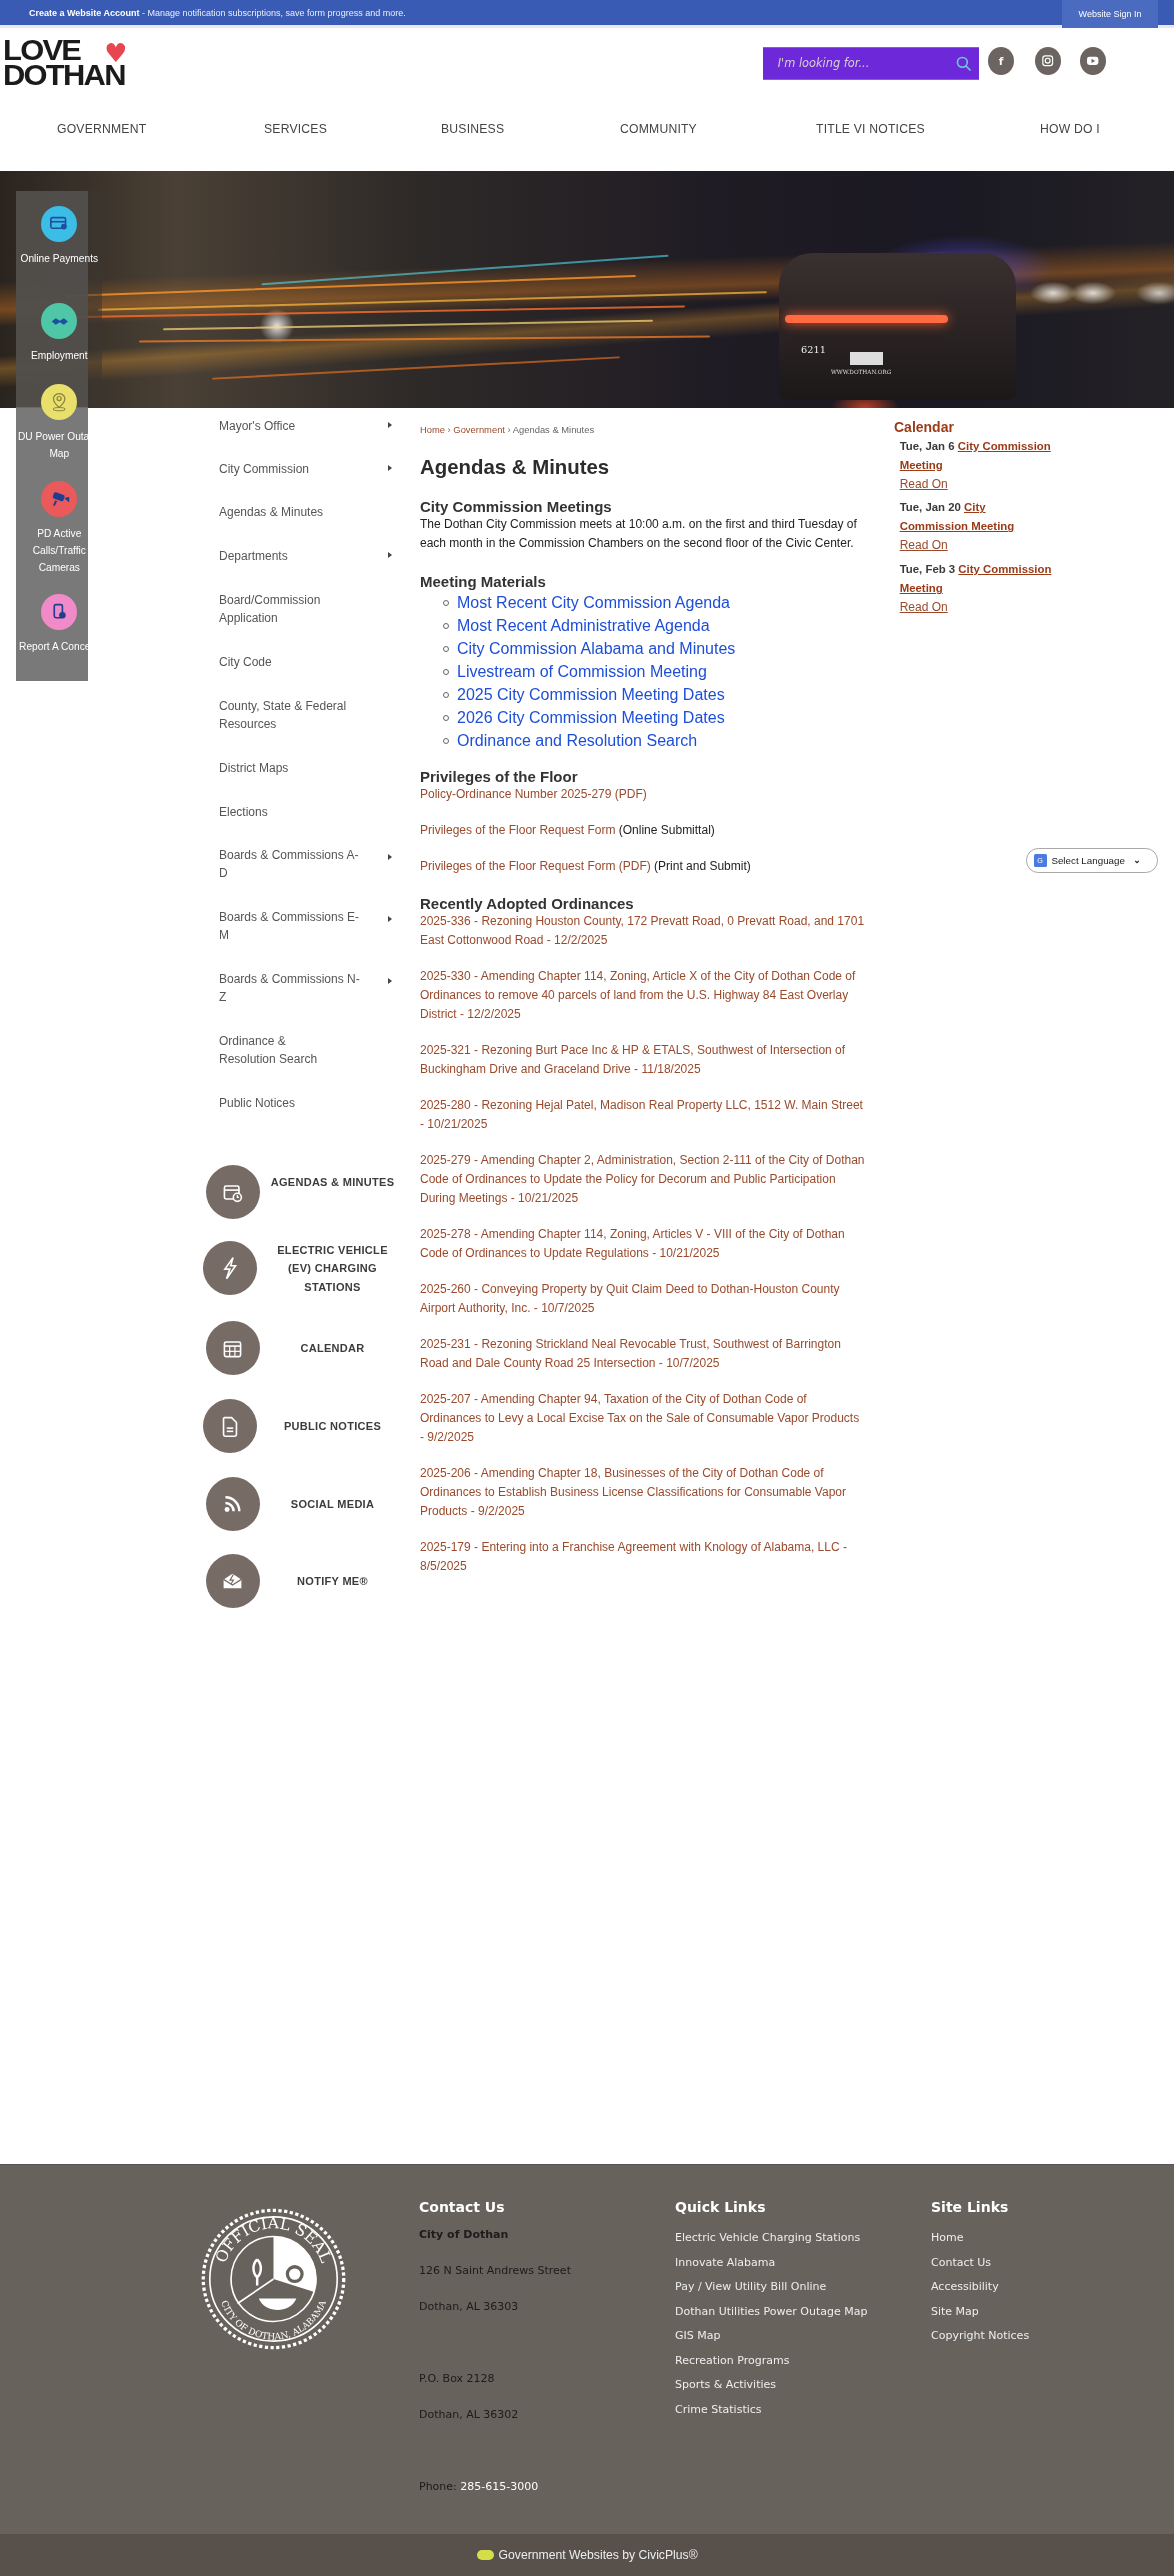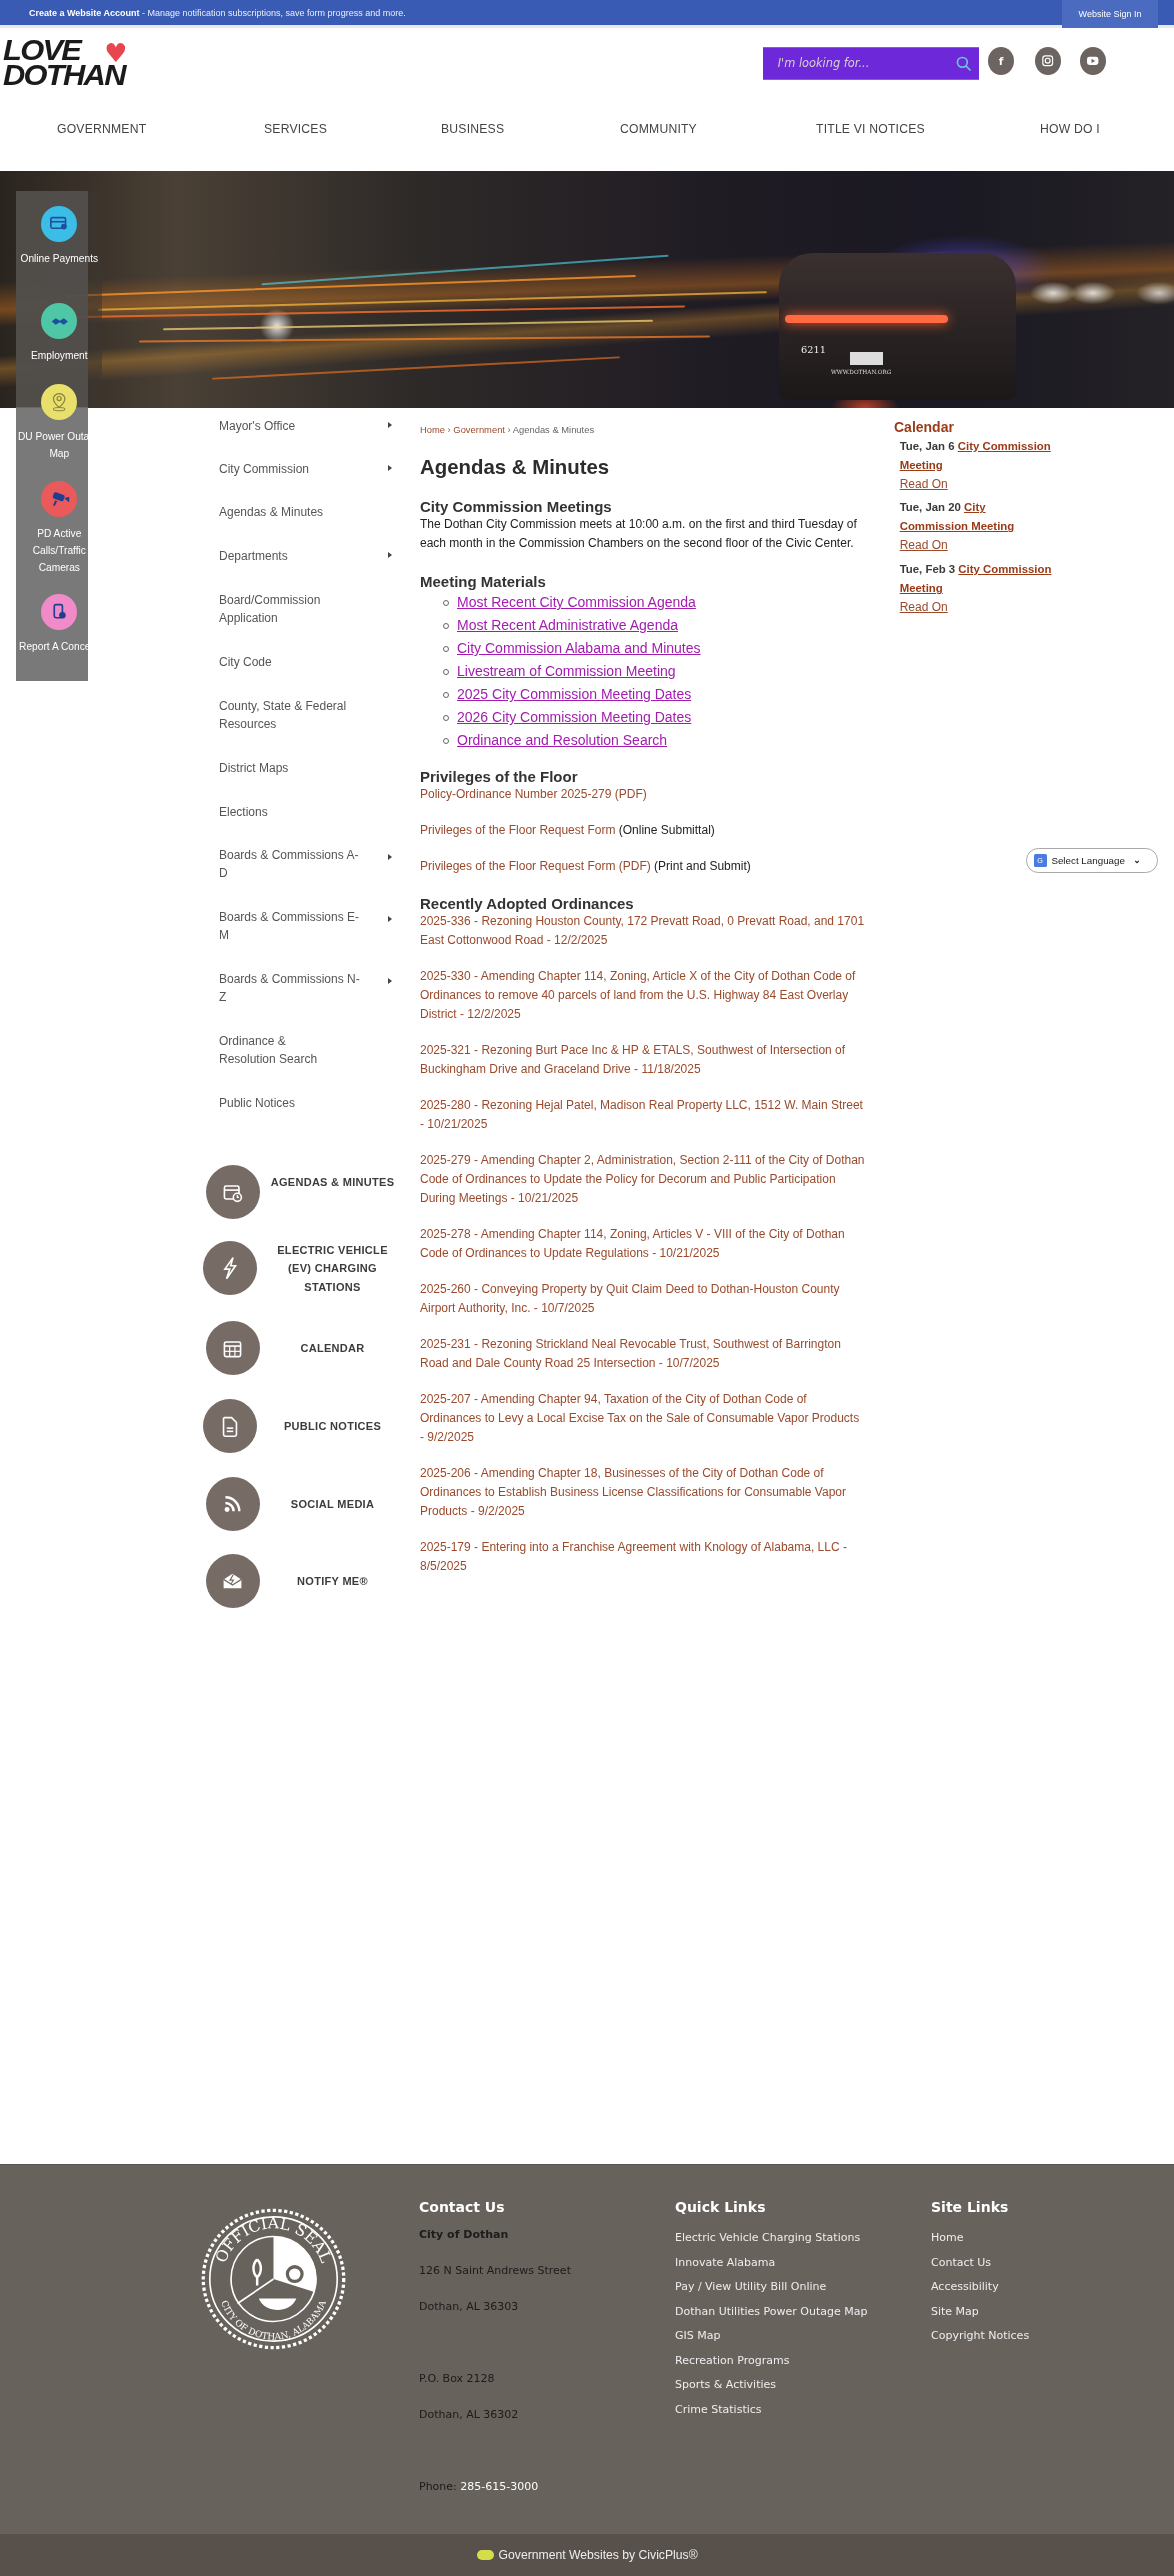--- a/index.html
+++ b/index.html
@@ -6,21 +6,21 @@
   body { width: 1175px; height: 2576px; background: #fff; font-family: "DejaVu Sans", sans-serif; color: #333; position: relative; overflow: hidden; }
   a { color: inherit; text-decoration: none; }
 
   
   .topbar { position: absolute; left: 0; top: 0; width: 1175px; height: 28px; background: #3a5bb3; border-bottom: 3.3px solid #e6e8ec; }
   .topbar .msg { position: absolute; left: 29px; top: 8.2px; font-size: 9px; color: #e9eefb; font-family: "Liberation Sans", sans-serif; }
   .topbar .msg b { color: #fff; }
   .topbar .signin { position: absolute; right: 17px; top: 0; height: 28px; width: 96px; background: #4a6bc0; color: #fff; font-size: 9px; font-family: "Liberation Sans", sans-serif; display: flex; align-items: center; justify-content: center; }
 
   
-  .logo { position: absolute; left: 3.3px; top: 38px; width: 163px; height: 54px; font-style: italic; }
+  .logo { position: absolute; left: 3.3px; top: 38px; width: 163px; height: 54px; }
   .logo .l1, .logo .l2 { font-family: "Liberation Sans", sans-serif; font-weight: 900; color: #1b1b1b; font-size: 28.6px; line-height: 25px; letter-spacing: -1.6px; transform: scaleX(1.08); transform-origin: left; }
   .logo .heart { position: absolute; left: 101px; top: 3.3px; color: #e74550; font-size: 26px; line-height: 24.5px; }
   .search { position: absolute; left: 763px; top: 47px; width: 216px; height: 33px; background: #6d28d9; border-top: 1.6px solid #777; border-bottom: 1.6px solid #777; }
   .search input { position: absolute; left: 14.7px; top: 7.3px; width: 163px; height: 16.3px; background: transparent; border: none; color: #ddd; font-style: italic; font-size: 11.4px; font-family: "DejaVu Sans", sans-serif; outline: none; }
   .search input::placeholder { color: #d6d2ce; }
   .search .sicon { position: absolute; right: 6.5px; top: 6.5px; width: 18px; height: 18px; }
   .social { position: absolute; top: 47px; width: 26px; height: 28px; border-radius: 50%; background: #6b6460; color: #fff; display: flex; align-items: center; justify-content: center; font-size: 10.6px; font-weight: bold; }
 
   
   .mainnav { position: absolute; top: 122px; left: 0; width: 1175px; height: 24.5px; }
@@ -66,21 +66,21 @@
 
   
   .main { position: absolute; left: 420px; top: 424px; width: 445px; font-family: "Liberation Sans", sans-serif; }
   .crumb { font-size: 9.4px; color: #666; }
   .crumb a { color: #9a4a2c; }
   .ptitle { margin-top: 21px; font-size: 20.4px; font-weight: bold; color: #2c2c2c; }
   .h2 { font-size: 15px; font-weight: bold; color: #333; }
   .body { font-size: 12px; line-height: 19px; color: #222; }
   .lnk { color: #9a4a2c; }
   .mm { list-style: none; margin-left: 23px; margin-top: 1.6px; }
-  .mm li { position: relative; padding-left: 14px; font-size: 14px; line-height: 23px; color: #a21caf; text-decoration: underline; }
+  .mm li { position: relative; padding-left: 14px; font-size: 16px; line-height: 23px; color: #1d4ed8; }
   .mm li::before { content: ""; position: absolute; left: 0; top: 9px; width: 4.1px; height: 4.1px; border: 1.1px solid #666; border-radius: 50%; }
   .ord { font-size: 12px; line-height: 19px; color: #9a4a2c; margin-bottom: 17px; }
 
   
   .cal { position: absolute; left: 894px; top: 419px; width: 163px; font-family: "Liberation Sans", sans-serif; }
   .cal .ct { font-size: 14px; font-weight: bold; color: #9a3a16; }
   .cal .ev { margin-left: 5.7px; margin-top: 1.6px; font-size: 11.4px; line-height: 19px; margin-bottom: 4.9px; }
   .cal .ev .d { font-weight: bold; color: #3a3a3a; }
   .cal .ev .t { font-weight: bold; color: #9a3a16; text-decoration: underline; }
   .cal .ev .r { display: block; color: #9a4a2c; text-decoration: underline; font-size: 12px; }

